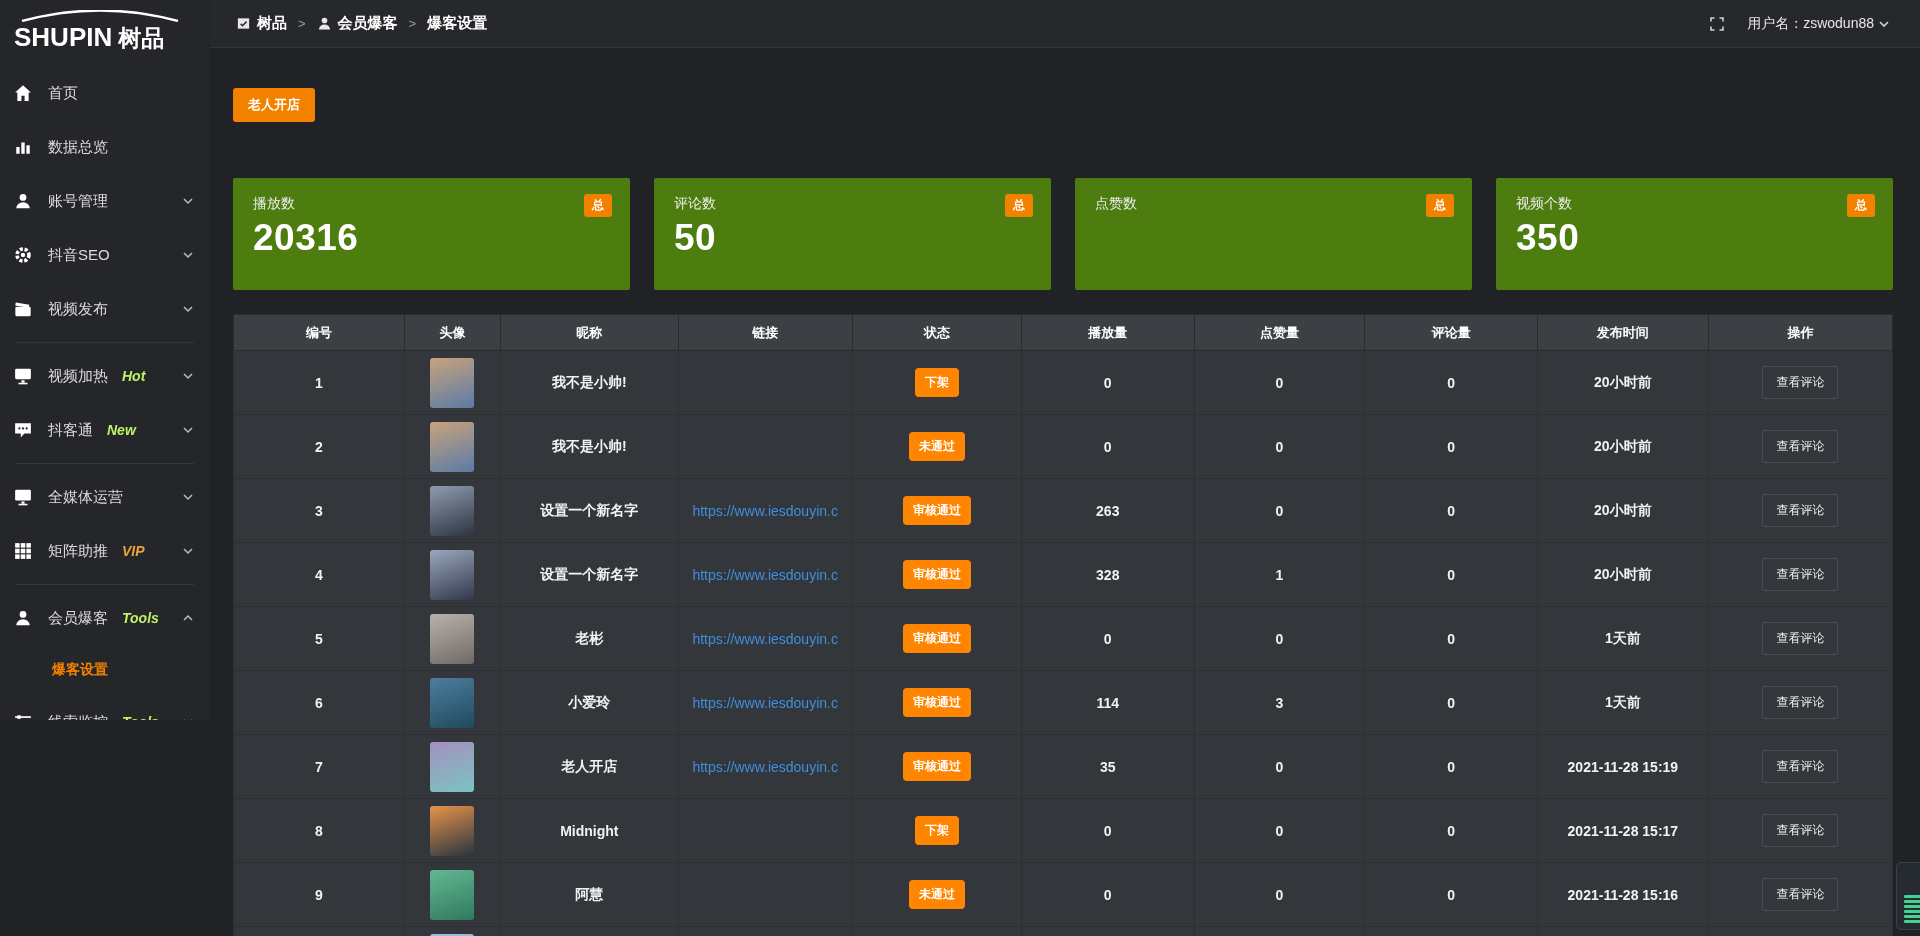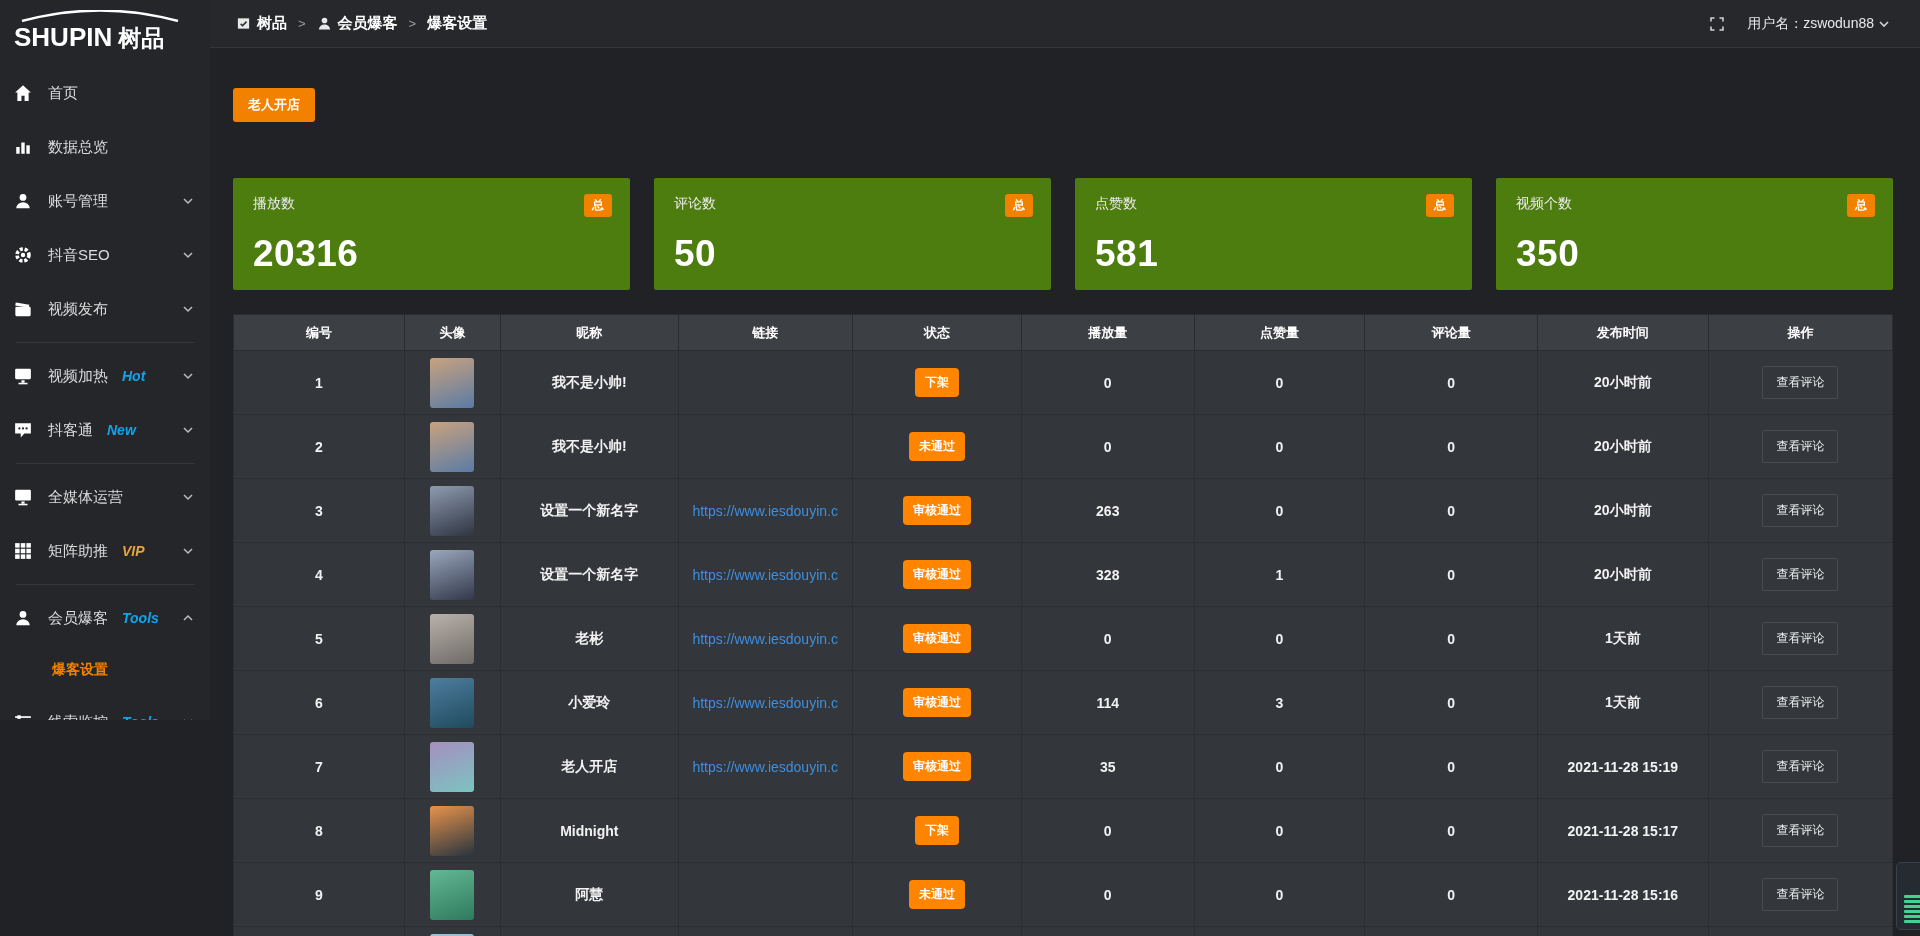--- a/index.html
+++ b/index.html
@@ -12,21 +12,21 @@
   .logo { padding:10px 0 4px 14px; cursor:pointer; }
   .logo-arc { display:block; width:168px; height:12px; margin-left:2px; }
   .logo-text { white-space:nowrap; }
   .logo-en { font-weight:800; font-size:26px; letter-spacing:0; color:#fff; }
   .logo-cn { font-weight:700; font-size:23px; color:#fff; margin-left:6px; }
   .menu { margin-top:8px; }
   .mi { height:54px; display:flex; align-items:center; padding:0 16px 0 14px; font-size:15px; color:#dcdcdc; cursor:pointer; }
   .mi-icon { width:18px; height:18px; margin-right:16px; color:#fff; flex-shrink:0; }
   .mi-icon svg { width:100%; height:100%; display:block; }
   .mi-badge { font-style:italic; font-weight:bold; font-size:14px; margin-left:14px; }
-  .badge-red { color:#0ea5e9; }
+  .badge-red { color:#bef264; }
   .badge-vip { color:#e8a33d; }
   .mi-chevron { margin-left:auto; width:12px; height:12px; color:#b9bcc1; }
   .mi-chevron svg { width:12px; height:12px; display:block; }
   .divider { height:1px; background:#35373c; margin:6px 16px; }
   .sub { height:50px; display:flex; align-items:center; padding-left:52px; font-size:14px; color:#dcdcdc; cursor:pointer; }
   .sub.active { color:#f28100; font-weight:bold; }
 
   
   .right { flex:1; display:flex; flex-direction:column; min-width:0; }
   .topbar { height:48px; background:#26282c; border-bottom:1px solid #333539; display:flex; align-items:center; justify-content:space-between; padding:0 30px 0 26px; flex-shrink:0; }
@@ -42,21 +42,21 @@
   .user-caret { width:12px; height:12px; margin-left:4px; color:#cfd2d6; cursor:pointer; }
   .user-caret svg { width:12px; height:12px; display:block; }
 
   .content { height:888px; padding:40px 27px 0 23px; overflow:hidden; background:#202226; }
   .promo-btn { background:#f28100; color:#fff; border:none; font-size:13px; font-weight:bold; padding:8px 15px; border-radius:3px; cursor:pointer; font-family:inherit; }
 
   
   .stats { display:flex; gap:24px; margin-top:56px; }
   .stat-card { flex:1; background:#4d7c0f; height:112px; border-radius:2px; position:relative; padding:17px 20px; }
   .stat-label { font-size:14px; color:#ededed; }
-  .stat-value { font-size:37px; font-weight:600; color:#fff; margin-top:20px; letter-spacing:0.5px; }
+  .stat-value { font-size:37px; font-weight:600; color:#fff; margin-top:4px; letter-spacing:0.5px; }
   .stat-badge { position:absolute; top:16px; right:18px; background:#f28100; color:#fff; font-size:12px; font-weight:bold; padding:3px 8px; border-radius:3px; }
 
   
   .table-wrap { margin-top:24px; }
   table { width:100%; border-collapse:collapse; table-layout:fixed; background:#33363b; }
   thead th { background:#3c3f44; height:36px; font-size:13px; font-weight:bold; color:#fff; border:1px solid #2a2c30; }
   tbody td { height:64px; text-align:center; vertical-align:middle; font-size:14px; font-weight:600; color:#f2f2f2; border:1px solid #2c2e32; }
   .avatar { width:44px; height:50px; border-radius:3px; margin:0 auto; }
   .cell-link { color:#3f8fde; font-weight:normal; font-size:14px; white-space:nowrap; overflow:hidden; display:block; padding:0 4px; text-decoration:none; cursor:pointer; }
   .status-btn { background:#ff8400; color:#fff; border:none; font-size:12px; font-weight:bold; padding:6px 10px; border-radius:4px; cursor:pointer; font-family:Liberation Serif, serif; }
@@ -347,21 +347,20 @@
             <div class="stat-value">20316</div>
             <span class="stat-badge">总</span>
           </div>
           <div class="stat-card">
             <div class="stat-label">评论数</div>
             <div class="stat-value">50</div>
             <span class="stat-badge">总</span>
           </div>
           <div class="stat-card">
             <div class="stat-label">点赞数</div>
-            <div class="stat-value">581</div>
             <span class="stat-badge">总</span>
           </div>
           <div class="stat-card">
             <div class="stat-label">视频个数</div>
             <div class="stat-value">350</div>
             <span class="stat-badge">总</span>
           </div>
         </div>
 
       <div class="table-wrap">

